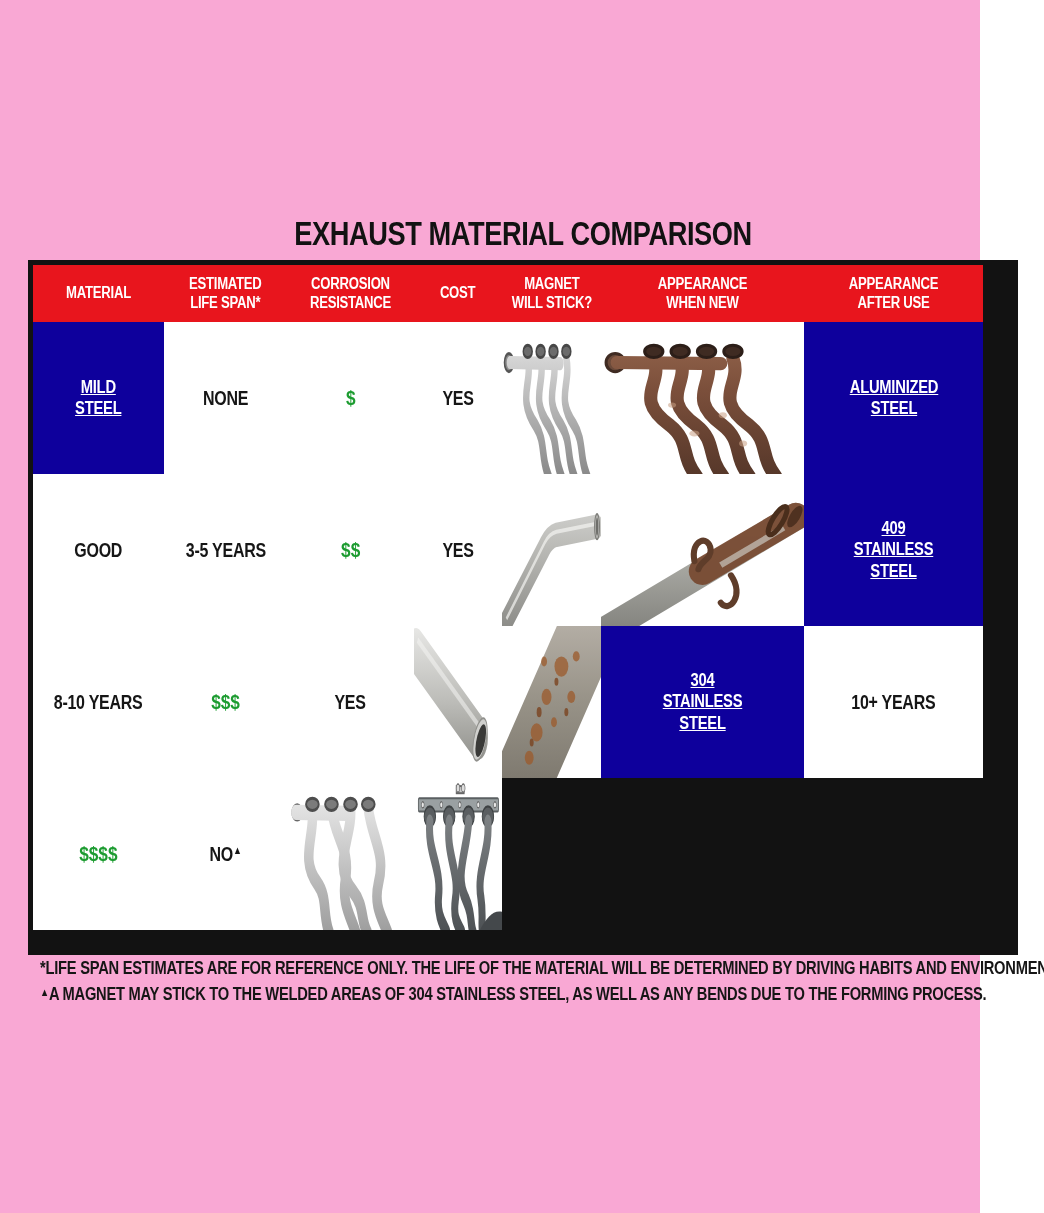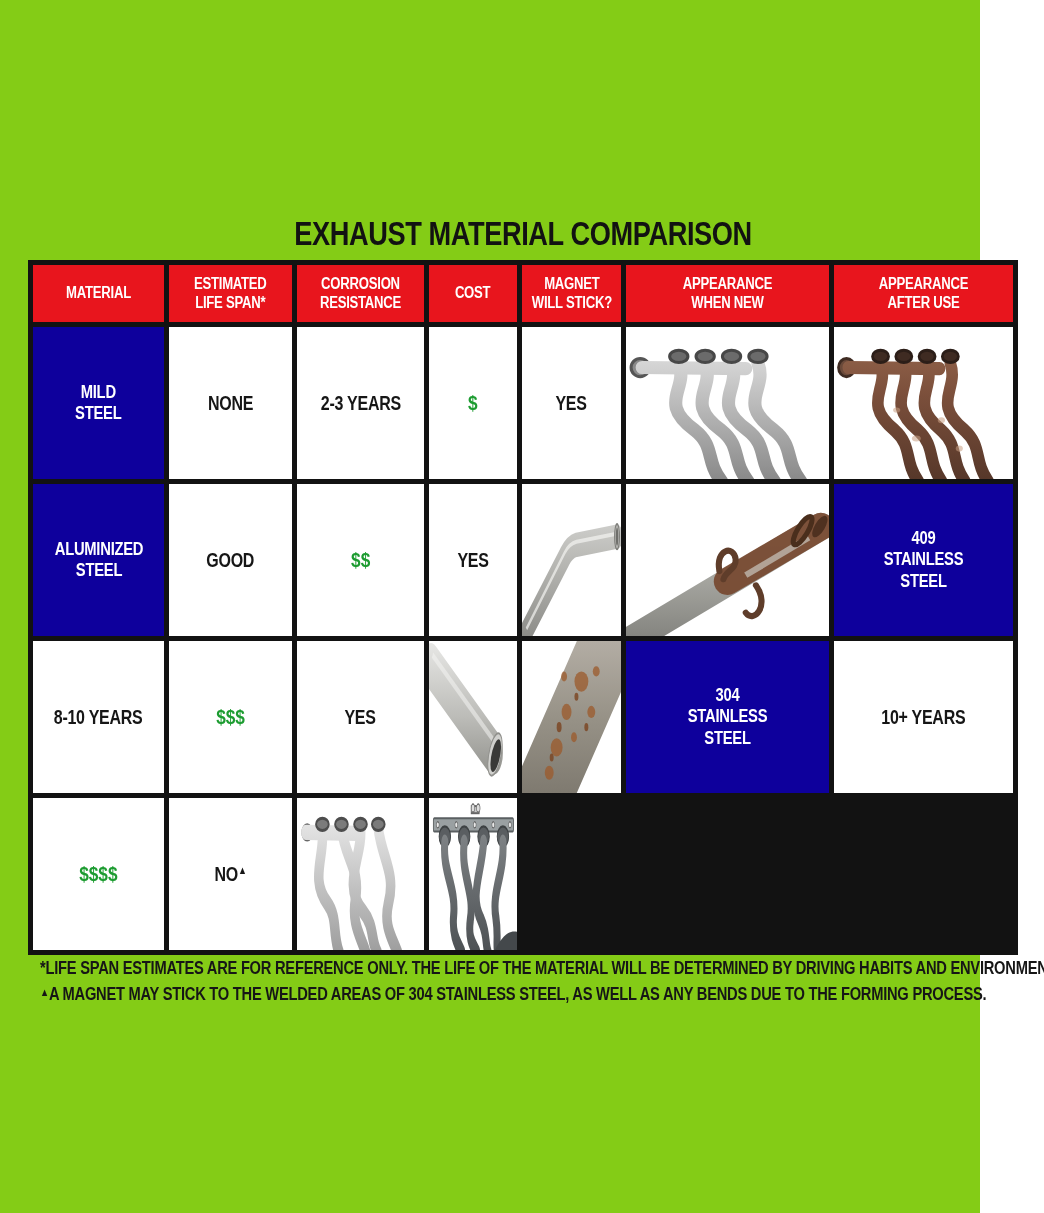--- a/index.html
+++ b/index.html
@@ -2,43 +2,42 @@
 <html><head>
 <meta charset="utf-8">
 <style>
   * { margin:0; padding:0; box-sizing:border-box; }
   html,body { background:#ffffff; }
   body {
     width:1044px; height:1213px;
     font-family:"Liberation Sans", sans-serif;
     position:relative; overflow:hidden;
   }
-  .page { position:relative; width:980px; height:1213px; background:#84cc16; }
+  .page { position:relative; width:980px; height:1213px; background:#f9a8d4; }
 
   .title-wrap { position:absolute; left:28px; top:214px; width:990px; text-align:center; }
   .title-text {
     display:inline-block; font-size:34px; font-weight:700; color:#121212;
     letter-spacing:-0.5px; transform:scaleX(0.80); transform-origin:center;
     white-space:nowrap;
   }
 
   .comp-table {
     position:absolute; left:28px; top:260px; width:990px; height:695px;
     background:#121212; padding:5px;
     display:grid;
     grid-template-columns:131px 123px 127px 88px 99px 203px 179px;
     grid-template-rows:57px 152px 152px 152px 152px;
-    gap:5px;
   }
   .cell {
     background:#ffffff; display:flex; align-items:center; justify-content:center;
     overflow:hidden; text-align:center;
   }
   .cell.hdr { background:#e8151d; color:#ffffff; }
-  .cell.mat { background:#0e009c; color:#ffffff; }
+  .cell.mat { background:#0e009c; color:#ffffff;text-decoration:underline; }
   .ctext {
     display:inline-block; white-space:pre-line; font-weight:700;
     line-height:1.18; transform:scaleX(0.82); transform-origin:center;
     letter-spacing:-0.3px;
   }
   .hdr .ctext { font-size:16px; }
   .mat .ctext { font-size:18px; }
   .val .ctext { font-size:19.5px; color:#161616; }
   .cost .ctext { font-size:21px; color:#1d9c31; letter-spacing:0; }
   .sup-note { font-size:11px; vertical-align:7px; }
@@ -91,23 +90,20 @@
         <span class="ctext">APPEARANCE
 AFTER USE</span>
       </div>
 
     <div class="cell mat">
         <span class="ctext">MILD
 STEEL</span>
       </div>
     <div class="cell val">
         <span class="ctext">NONE</span>
-      </div>
-    <div class="cell val">
-        <span class="ctext">2-3 YEARS</span>
       </div>
     <div class="cell cost">
         <span class="ctext">$</span>
       </div>
     <div class="cell val">
         <span class="ctext"><span>YES</span><span class="sup-note"></span></span>
       </div>
     <div class="cell photo-cell">
       <svg viewBox="0 0 200 150" preserveAspectRatio="none" role="img" aria-label="Shiny silver mild steel exhaust headers when new">
         <defs>
@@ -164,20 +160,23 @@
         </g>
       </svg>
     </div>
 
     <div class="cell mat">
         <span class="ctext">ALUMINIZED
 STEEL</span>
       </div>
     <div class="cell val">
         <span class="ctext">GOOD</span>
+      </div>
+    <div class="cell val">
+        <span class="ctext">3-5 YEARS</span>
       </div>
     <div class="cell cost">
         <span class="ctext">$$</span>
       </div>
     <div class="cell val">
         <span class="ctext"><span>YES</span><span class="sup-note"></span></span>
       </div>
     <div class="cell photo-cell">
       <svg viewBox="0 0 200 150" preserveAspectRatio="none" role="img" aria-label="Shiny bent aluminized steel exhaust pipe when new">
         <defs>

